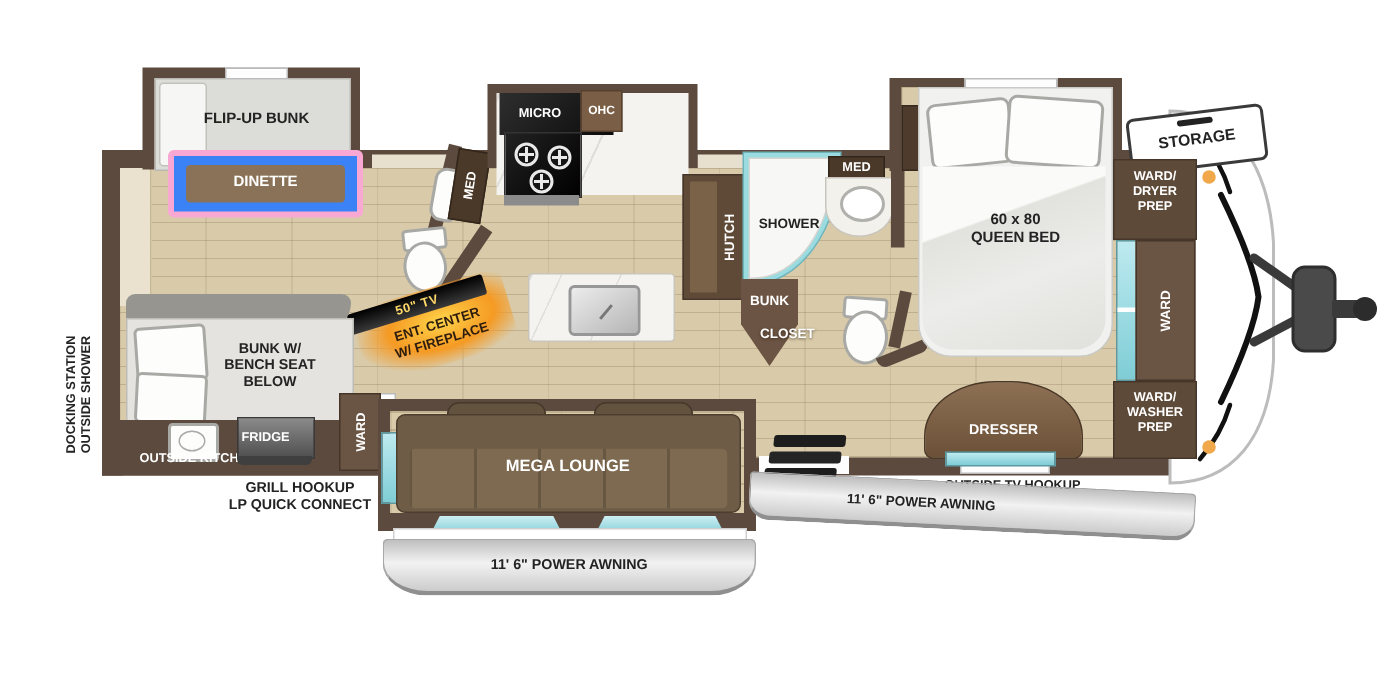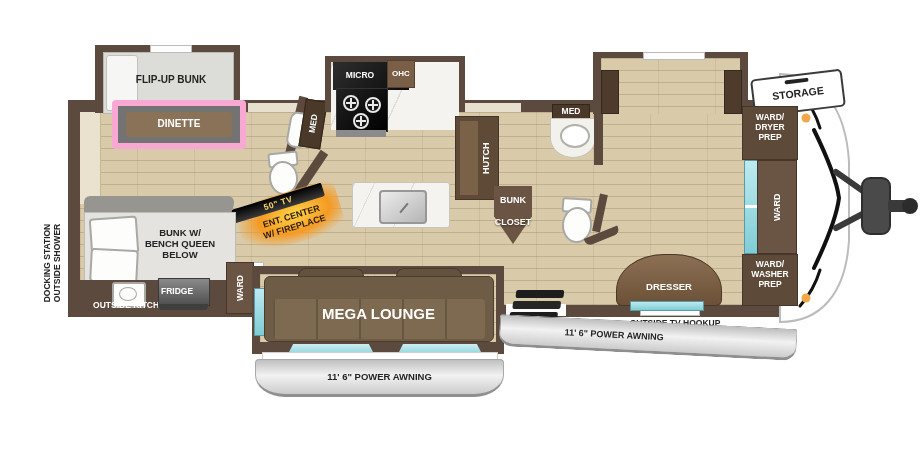--- a/index.html
+++ b/index.html
@@ -33,20 +33,22 @@
       rgba(0,0,0,0) 53% 100%);}
 </style>
 </head>
 <body>
 
 <div class="canvas">
 
   <div class="lbl" style="left:-2px;top:251px;width:112px;height:24px;font-size:8.5px;transform:rotate(-90deg);">DOCKING STATION
 OUTSIDE SHOWER</div>
 
+  <div class="lbl" style="left:140px;top:320px;width:120px;font-size:9.5px;">GRILL HOOKUP
+LP QUICK CONNECT</div>
 
   <div class="wall" style="left:68px;top:100px;width:732px;height:14px;"></div>
   <div class="wall" style="left:68px;top:303px;width:737px;height:14px;"></div>
   <div class="wall" style="left:68px;top:100px;width:14px;height:217px;"></div>
   <div class="abs planks" style="left:80px;top:112px;width:712px;height:193px;"></div>
   <div class="abs" style="left:80px;top:112px;width:20px;height:92px;background:#eae2cf;border-right:1px solid #c6b893;"></div>
 
   <div class="abs" style="left:248px;top:103px;width:64px;height:9px;background:#e8e0cf;"></div>
   <div class="abs" style="left:465px;top:103px;width:56px;height:9px;background:#e8e0cf;"></div>
   <div class="white-slot" style="left:640px;top:306px;width:58px;height:8px;"></div>
@@ -68,21 +70,21 @@
     <div class="abs" style="left:32px;top:3px;width:24px;height:4px;background:#222;border-radius:2px;"></div>
     <div class="lbl" style="left:0;top:11px;width:88px;font-size:10.5px;">STORAGE</div>
   </div>
 
   <div class="wall" style="left:95px;top:45px;width:145px;height:68px;"></div>
   <div class="abs" style="left:103px;top:52px;width:129px;height:60px;background:#dcdcd8;border:1px solid #b9b9b4;"></div>
   <div class="abs" style="left:106px;top:55px;width:30px;height:54px;background:#f6f6f4;border:1px solid #c2c2bd;border-radius:3px;"></div>
   <div class="white-slot" style="left:150px;top:45px;width:40px;height:6px;"></div>
   <div class="lbl" style="left:112px;top:74px;width:118px;font-size:10px;">FLIP-UP BUNK</div>
 
-  <div class="abs" style="left:112px;top:100px;width:122px;height:37px;background:#737373;border:6px solid #f9a8d4;border-radius:4px;">
+  <div class="abs" style="left:112px;top:100px;width:122px;height:37px;background:#3b82f6;border:4px solid #f9a8d4;border-radius:4px;">
     <div class="abs" style="left:8px;top:6px;width:106px;height:25px;background:#8a7258;border-radius:3px;"></div>
     <div class="lbl w" style="left:0;top:12px;width:122px;font-size:10px;">DINETTE</div>
   </div>
 
   <div class="wall" style="left:292px;top:96px;width:9px;height:60px;transform:rotate(14deg);"></div>
   <div class="wall" style="left:306px;top:148px;width:9px;height:50px;transform:rotate(34deg);"></div>
   <div class="abs fix" style="left:288px;top:112px;width:16px;height:32px;border-radius:8px;transform:rotate(10deg);"></div>
   <div class="abs" style="left:302px;top:100px;width:20px;height:46px;background:#4a3828;border:1px solid #32251a;transform:rotate(9deg);">
     <div class="vt" style="left:0;top:0;width:20px;height:46px;font-size:8.5px;">MED</div>
   </div>
@@ -117,21 +119,21 @@
     <div class="abs" style="left:26px;top:7px;width:44px;height:30px;background:linear-gradient(145deg,#ececec,#b5b5b5);border:2px solid #979797;border-radius:4px;">
       <div class="abs" style="left:22px;top:10px;width:2px;height:12px;background:#777;transform:rotate(40deg);"></div>
     </div>
   </div>
 
   <div class="abs" style="left:84px;top:196px;width:150px;height:24px;background:#97958f;border-radius:10px 10px 30px 0;"></div>
   <div class="abs" style="left:84px;top:212px;width:150px;height:70px;background:#e4e3df;border:1px solid #bdbcb6;"></div>
   <div class="abs fix" style="left:90px;top:217px;width:44px;height:34px;border-radius:4px;transform:rotate(-4deg);"></div>
   <div class="abs fix" style="left:90px;top:249px;width:44px;height:30px;border-radius:4px;transform:rotate(3deg);"></div>
   <div class="lbl" style="left:130px;top:227px;width:100px;font-size:9.5px;">BUNK W/
-BENCH QUEEN
+BENCH SEAT
 BELOW</div>
 
   <div class="wall" style="left:68px;top:280px;width:192px;height:37px;"></div>
   <div class="abs fix" style="left:112px;top:282px;width:30px;height:22px;border-radius:3px;">
     <div class="abs" style="left:5px;top:3px;width:16px;height:12px;border:1px solid #aaa;border-radius:50%;"></div>
   </div>
   <div class="lbl w" style="left:70px;top:300px;width:124px;font-size:8.5px;">OUTSIDE KITCHEN</div>
   <div class="abs" style="left:158px;top:278px;width:50px;height:26px;background:linear-gradient(180deg,#8a8a8a,#4f4f4f);border:1px solid #3a3a3a;">
     <div class="lbl w" style="left:0;top:7px;width:36px;font-size:8.5px;">FRIDGE</div>
   </div>
@@ -140,44 +142,55 @@
   <div class="white-slot" style="left:250px;top:262px;width:12px;height:46px;"></div>
   <div class="cab" style="left:226px;top:262px;width:26px;height:50px;">
     <div class="vt" style="left:0;top:0;width:26px;height:50px;font-size:8.5px;">WARD</div>
   </div>
 
   <div class="cab" style="left:455px;top:116px;width:42px;height:82px;background:#5f4a38;">
     <div class="abs" style="left:4px;top:4px;width:18px;height:74px;background:#7a6248;"></div>
     <div class="vt" style="left:18px;top:0;width:24px;height:82px;font-size:9px;">HUTCH</div>
   </div>
 
+  <div class="abs" style="left:495px;top:101px;width:64px;height:88px;background:#9adbe0;border:1px solid #6fb3bb;border-bottom-right-radius:95%;">
+    <div class="abs" style="left:3px;top:3px;width:55px;height:79px;background:#f7f7f5;border:1px solid #d4d4d0;border-bottom-right-radius:95%;"></div>
+    <div class="lbl" style="left:2px;top:42px;width:56px;font-size:9px;">SHOWER</div>
+  </div>
 
   <div class="abs" style="left:552px;top:104px;width:36px;height:14px;background:#4a3828;border:1px solid #32251a;">
     <div class="lbl w" style="left:0;top:1px;width:36px;font-size:8.5px;">MED</div>
   </div>
   <div class="abs" style="left:550px;top:118px;width:44px;height:38px;background:#f3f1ec;border:1px solid #c9c5bc;border-radius:0 0 60% 60%;">
     <div class="abs" style="left:9px;top:5px;width:26px;height:20px;border:2px solid #b0b0ac;border-radius:50%;background:#fff;"></div>
   </div>
 
   <div class="abs" style="left:494px;top:186px;width:38px;height:58px;background:#6b5443;
               clip-path:polygon(0 0,100% 0,100% 52%,50% 100%,0 52%);"></div>
   <div class="lbl w" style="left:492px;top:195px;width:42px;font-size:9px;">BUNK</div>
-  <div class="lbl w sh" style="left:488px;top:217px;width:50px;font-size:9px;">CLOSET</div>
+  <div class="lbl w sh" style="left:500px;top:217px;width:50px;font-size:9px;">CLOSET</div>
 
   <div class="wall" style="left:594px;top:101px;width:9px;height:64px;"></div>
   <div class="abs fix" style="left:562px;top:198px;width:26px;height:11px;border-radius:3px;transform:rotate(4deg);"></div>
   <div class="abs fix" style="left:562px;top:207px;width:26px;height:32px;border-radius:50%;transform:rotate(4deg);"></div>
   <div class="wall" style="left:596px;top:194px;width:8px;height:38px;transform:rotate(12deg);"></div>
   <div class="wall" style="left:584px;top:232px;width:36px;height:8px;transform:rotate(-22deg);border-radius:0 0 6px 6px;"></div>
 
   <div class="wall" style="left:593px;top:52px;width:155px;height:62px;"></div>
   <div class="abs planks" style="left:601px;top:58px;width:139px;height:56px;"></div>
   <div class="white-slot" style="left:643px;top:52px;width:60px;height:6px;"></div>
   <div class="abs" style="left:601px;top:70px;width:16px;height:42px;background:#4e3b2c;border:1px solid #36291e;"></div>
   <div class="abs" style="left:724px;top:70px;width:16px;height:42px;background:#4e3b2c;border:1px solid #36291e;"></div>
+  <div class="abs" style="left:612px;top:58px;width:128px;height:178px;background:#f1f1ef;border:1px solid #c9c9c5;border-radius:0 0 22px 22px;">
+    <div class="abs fix" style="left:6px;top:8px;width:52px;height:40px;border-radius:6px;transform:rotate(-6deg);"></div>
+    <div class="abs fix" style="left:58px;top:6px;width:60px;height:42px;border-radius:6px;transform:rotate(4deg);"></div>
+    <div class="abs" style="left:2px;top:52px;width:122px;height:122px;background:linear-gradient(160deg,#fafaf8 30%,#e2e2de 31%,#ececea 60%,#e0e0dc);border-radius:0 0 20px 20px;"></div>
+    <div class="lbl" style="left:0;top:82px;width:128px;font-size:10px;">60 x 80
+QUEEN BED</div>
+  </div>
 
   <div class="cab" style="left:742px;top:106px;width:54px;height:52px;background:#5e4a38;">
     <div class="lbl w" style="left:0;top:5px;width:54px;font-size:8.5px;">WARD/
 DRYER
 PREP</div>
   </div>
   <div class="abs teal" style="left:744px;top:160px;width:13px;height:92px;">
     <div class="abs" style="left:0;top:44px;width:13px;height:3px;background:#fff;"></div>
   </div>
   <div class="cab" style="left:757px;top:160px;width:38px;height:92px;">
@@ -204,21 +217,21 @@
   </div>
 
   <div class="wall" style="left:252px;top:266px;width:252px;height:88px;"></div>
   <div class="abs planks" style="left:260px;top:274px;width:236px;height:68px;"></div>
   <div class="abs teal" style="left:254px;top:288px;width:10px;height:46px;"></div>
   <div class="abs" style="left:298px;top:268px;width:64px;height:22px;background:#63523d;border:1px solid #46382a;border-radius:8px;"></div>
   <div class="abs" style="left:396px;top:268px;width:64px;height:22px;background:#63523d;border:1px solid #46382a;border-radius:8px;"></div>
   <div class="abs" style="left:264px;top:276px;width:228px;height:64px;background:#6e5c46;border:1px solid #4c3e2e;border-radius:6px;">
     <div class="abs" style="left:8px;top:22px;width:212px;height:40px;background:#7d6a50;border-radius:4px;
                 background-image:repeating-linear-gradient(90deg, rgba(0,0,0,.18) 0 2px, rgba(0,0,0,0) 2px 43px);"></div>
-    <div class="lbl w" style="left:36px;top:28px;width:155px;font-size:15px;">MEGA LOUNGE</div>
+    <div class="lbl w" style="left:36px;top:28px;width:155px;font-size:11px;">MEGA LOUNGE</div>
   </div>
   <div class="abs teal" style="left:288px;top:344px;width:86px;height:10px;clip-path:polygon(6% 0,94% 0,100% 100%,0 100%);border:none;background:linear-gradient(180deg,#cdeef3,#8fd4dc);outline:1px solid #555;"></div>
   <div class="abs teal" style="left:398px;top:344px;width:84px;height:10px;clip-path:polygon(6% 0,94% 0,100% 100%,0 100%);border:none;background:linear-gradient(180deg,#cdeef3,#8fd4dc);outline:1px solid #555;"></div>
   <div class="abs" style="left:262px;top:352px;width:234px;height:7px;background:#fff;border:1px solid #cfcfcf;"></div>
 
   <div class="abs awn" style="left:255px;top:359px;width:247px;height:34px;border:1px solid #a8a8a8;border-bottom:3px solid #8f8f8f;
               border-radius:4px 4px 30px 30px / 4px 4px 22px 22px;">
     <div class="lbl" style="left:0;top:11px;width:247px;font-size:9.5px;">11' 6" POWER AWNING</div>
   </div>
 

